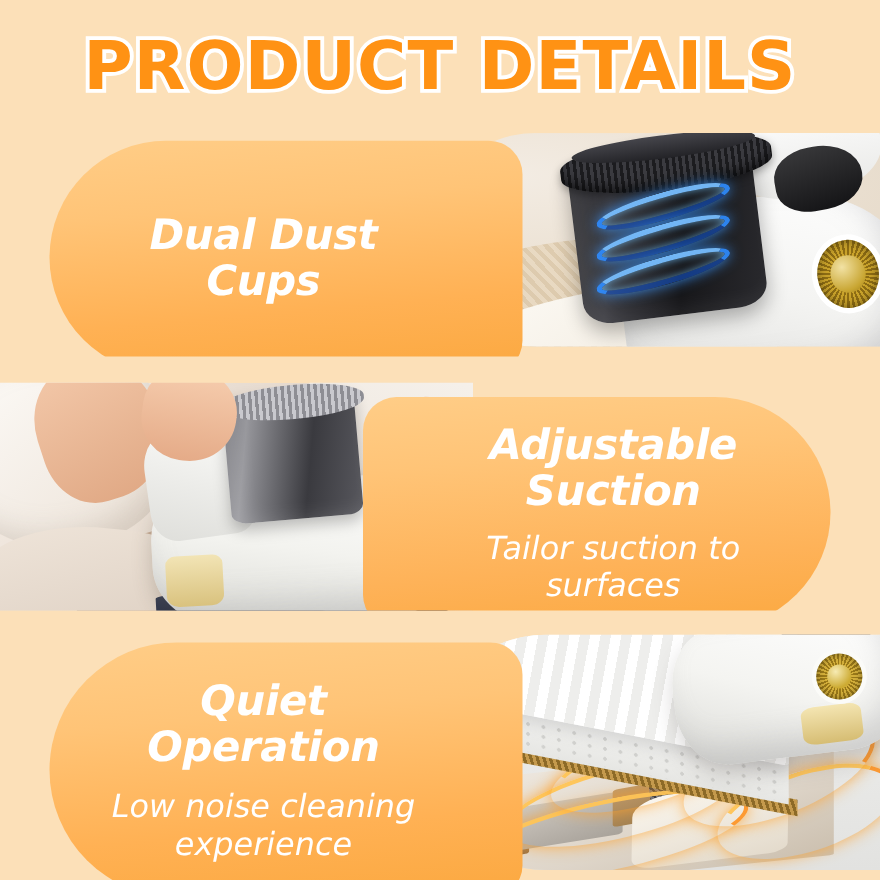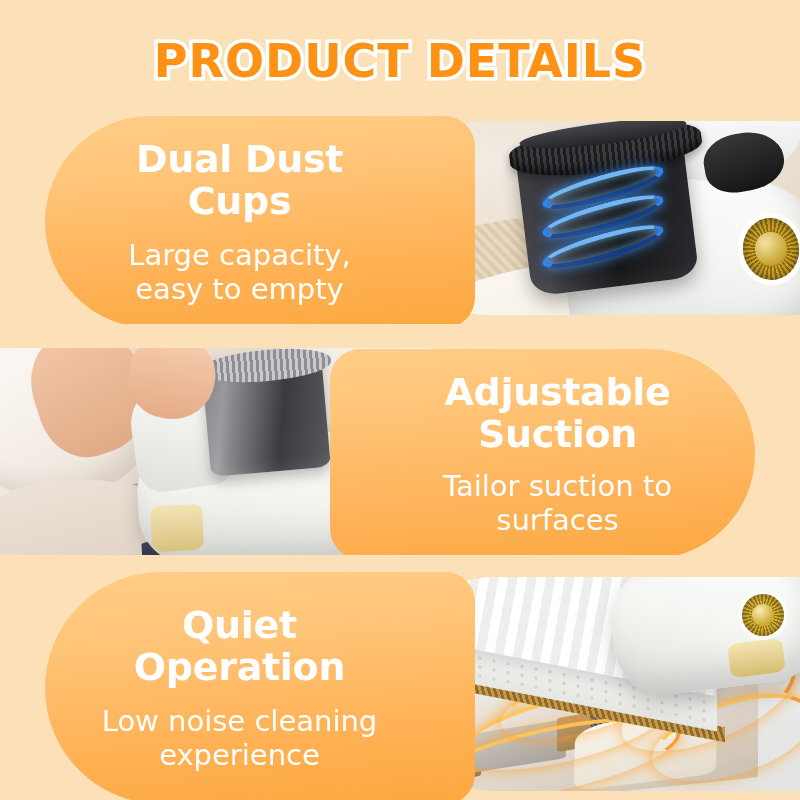--- a/index.html
+++ b/index.html
@@ -12,38 +12,39 @@
     position:relative;
   }
   .page { position:absolute; inset:0; width:800px; height:800px; overflow:hidden; background:#fce0b8; }
 
   
   .title-wrap {
     position:absolute; left:0; top:28px; width:800px; height:66px;
     display:flex; align-items:center; justify-content:center;
   }
   .title {
-    font-size:46px; font-weight:bold; letter-spacing:1px;
+    font-size:61px; font-weight:bold; letter-spacing:1px;
     color:#ff9214; font-family:"DejaVu Sans", sans-serif;
     -webkit-text-stroke:7px #ffffff;
     paint-order:stroke fill;
     text-transform:uppercase;
     line-height:66px; white-space:nowrap;
   }
 
   
   .band { position:absolute; left:0; width:800px; overflow:hidden; }
   #band1 { top:112px;  height:212px; }
   #band2 { top:345px;  height:210px; }
   #band3 { top:568px;  height:232px; }
 
   
   .pill {
-    position:absolute; top:4px; height:100%;
+    position:absolute; top:16px; height:100%;
     background:linear-gradient(175deg,#ffcd87 0%, #ffc477 30%, #ffb154 70%, #fba83f 100%);
+    font-style:italic;
   }
   .pill.left  { left:45px;  right:auto; width:430px; border-radius:118px 34px 34px 118px; }
   .pill.right { left:330px; width:425px; border-radius:34px 118px 118px 34px;
                 background:linear-gradient(175deg,#ffcd87 0%, #ffc477 28%, #feb258 70%, #fba83f 100%); }
   #band3 .pill.left { border-radius:118px 30px 30px 118px; }
 
   .pill-text { position:absolute; left:0; top:0; width:100%; height:100%;
                display:flex; flex-direction:column; align-items:center; justify-content:center; }
   .pill.left  .pill-text { padding-left:55px; padding-right:96px; }
   .pill.right .pill-text { padding-left:76px; padding-right:46px; }
@@ -347,22 +348,20 @@
         <div class="sw sw1"></div>
         <div class="sw sw2"></div>
         <div class="sw sw3"></div>
       </div>
     </div>
 
     <div class="pill left">
       <div class="pill-text">
         <div class="p-head">Dual Dust
 Cups</div>
-        <div class="p-sub">Large capacity,
-easy to empty</div>
       </div>
     </div>
   </div>
 
   <div class="band" id="band3">
 
     <div class="photo right">
       <div class="ph-inner">
         <div class="s3-bg"></div>
         <div class="s3-room"></div>

